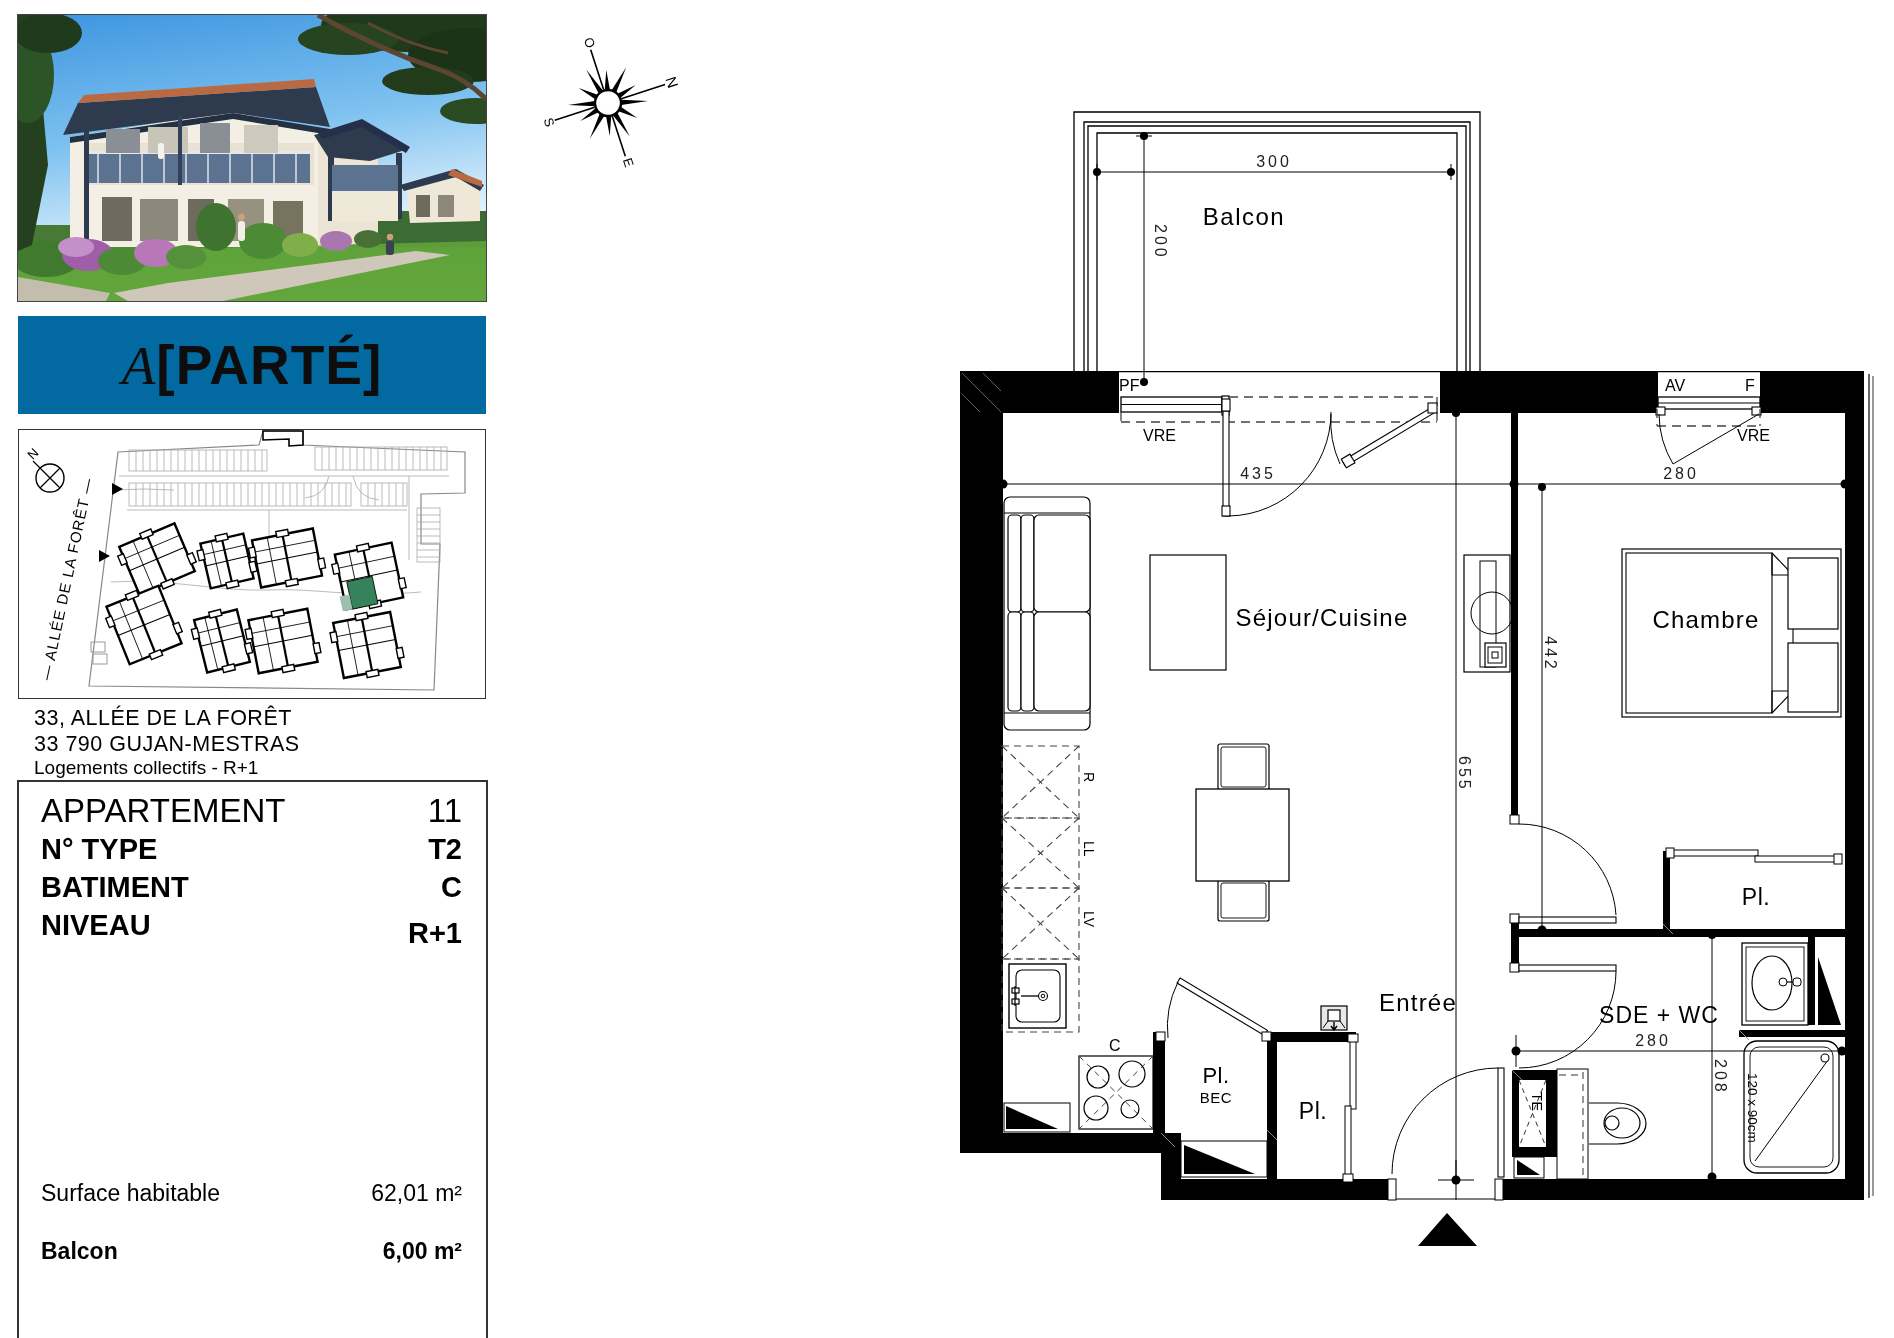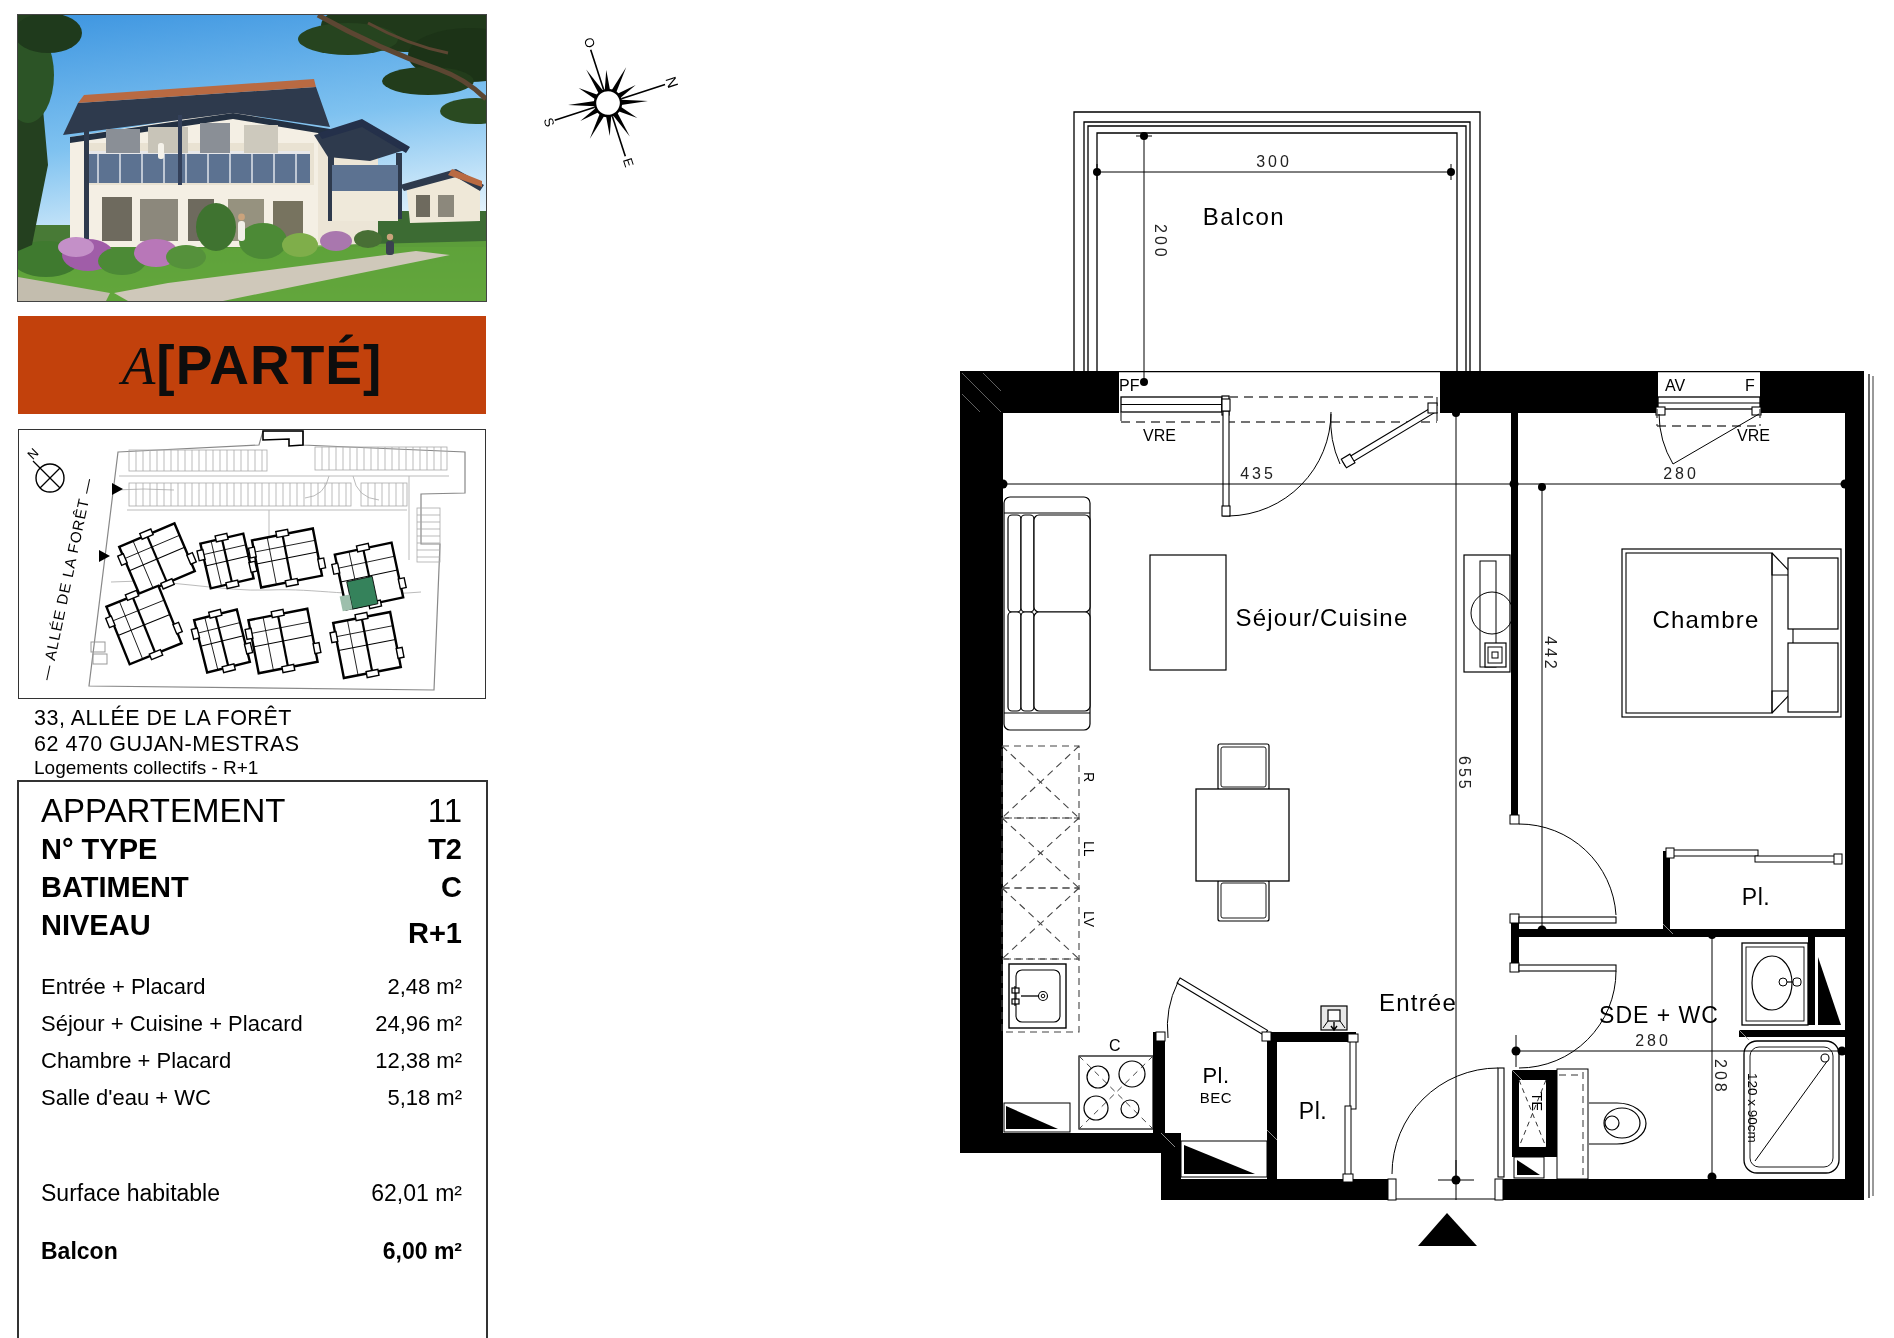--- a/index.html
+++ b/index.html
@@ -111,21 +111,21 @@
 <path d="M350,8 Q390,30 430,38" stroke="#5c4632" stroke-width="3" fill="none"></path>
 
 <rect x="220" y="206" width="7" height="20" rx="3" fill="#f2efe8"></rect>
 <circle cx="223.5" cy="202" r="3.4" fill="#caa37c"></circle>
 <rect x="368" y="226" width="8" height="14" rx="3" fill="#3a4150"></rect>
 <circle cx="372" cy="222" r="3.2" fill="#caa37c"></circle>
 <rect x="140" y="128" width="6" height="16" rx="2.5" fill="#f5f2ea"></rect>
 </svg>
 </div>
 
-<div class="abs" style="left:18px;top:316px;width:468px;height:98px;background:#c2410c;">
+<div class="abs" style="left:18px;top:316px;width:468px;height:98px;background:#0369a1;">
   <div style="text-align:center;line-height:98px;font-size:55px;color:#0d0d0d;letter-spacing:1px;">
   <span style="font-family:'Liberation Serif',serif;font-style:italic;">A</span><span style="font-weight:bold;">[PARTÉ]</span>
   </div>
 </div>
 
 <div class="abs" style="left:18px;top:429px;width:466px;height:268px;border:1.5px solid #333;">
 <svg width="466" height="268" viewBox="0 0 466 268">
 
 <polygon points="99,22 240,15 244,1 284,1 284,15 446,22 446,63 402,64 402,114 421,114 415,260 70,256" fill="none" stroke="#888" stroke-width="1.2"></polygon>
 
@@ -343,39 +343,33 @@
 <line x1="21" y1="38" x2="14" y2="31" stroke="#000" stroke-width="1.2"></line>
 <text x="17" y="27" font-size="13" transform="rotate(-45 17 27)" text-anchor="middle">N</text>
 </g>
 
 <text x="53" y="150" font-size="15" letter-spacing="1" transform="rotate(-78 53 150)" text-anchor="middle">— ALLÉE DE LA FORÊT —</text>
 </svg>
 </div>
 
 <div class="abs" style="left:34px;top:705px;width:468px;text-align:left;">
   <div style="font-size:21.5px;line-height:26px;letter-spacing:0.5px;">33, ALLÉE DE LA FORÊT</div>
-  <div style="font-size:21.5px;line-height:26px;letter-spacing:0.5px;">62 470 GUJAN-MESTRAS</div>
+  <div style="font-size:21.5px;line-height:26px;letter-spacing:0.5px;">33 790 GUJAN-MESTRAS</div>
   <div style="font-size:19px;line-height:22px;">Logements collectifs - R+1</div>
 </div>
 
 <div class="abs" style="left:17px;top:780px;width:467px;height:558px;border:2px solid #333;border-bottom:none;">
 
   <div class="abs" style="left:22px;right:24px;top:10px;">
     <div style="font-size:33px;font-weight:normal;line-height:38px;">APPARTEMENT<span style="float:right;">11</span></div>
     <div style="font-size:29px;font-weight:bold;line-height:38px;">N° TYPE<span style="float:right;">T2</span></div>
     <div style="font-size:29px;font-weight:bold;line-height:38px;">BATIMENT<span style="float:right;">C</span></div>
     <div style="font-size:29px;font-weight:bold;line-height:38px;">NIVEAU<span style="float:right;margin-top:8px;">R+1</span></div>
   </div>
 
-  <div class="abs" style="left:22px;right:24px;top:186px;">
-    <div style="font-size:22px;line-height:37px;">Entrée + Placard<span style="float:right;">2,48 m²</span></div>
-    <div style="font-size:22px;line-height:37px;">Séjour + Cuisine + Placard<span style="float:right;">24,96 m²</span></div>
-    <div style="font-size:22px;line-height:37px;">Chambre + Placard<span style="float:right;">12,38 m²</span></div>
-    <div style="font-size:22px;line-height:37px;">Salle d'eau + WC<span style="float:right;">5,18 m²</span></div>
-  </div>
 
   <div class="abs" style="left:22px;right:24px;top:398px;font-size:23px;font-weight:normal;">Surface habitable<span style="float:right;">62,01 m²</span></div>
 
   <div class="abs" style="left:22px;right:24px;top:456px;font-size:23px;font-weight:bold;">Balcon<span style="float:right;">6,00 m²</span></div>
 </div>
 
 <svg class="abs" style="left:528px;top:23px;" width="160" height="160" viewBox="0 0 160 160">
 <g transform="translate(80,80) rotate(-18)">
   <g fill="#000">
     <polygon points="11.9,5.9 13.2,0.9 38.6,10.4"></polygon>

